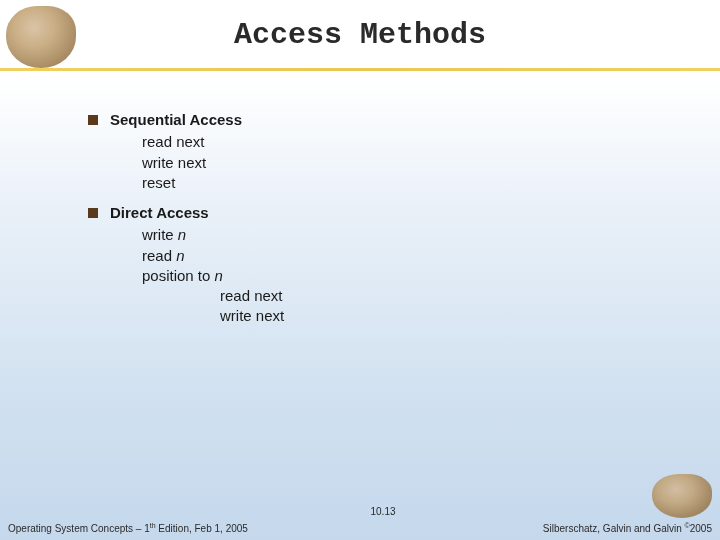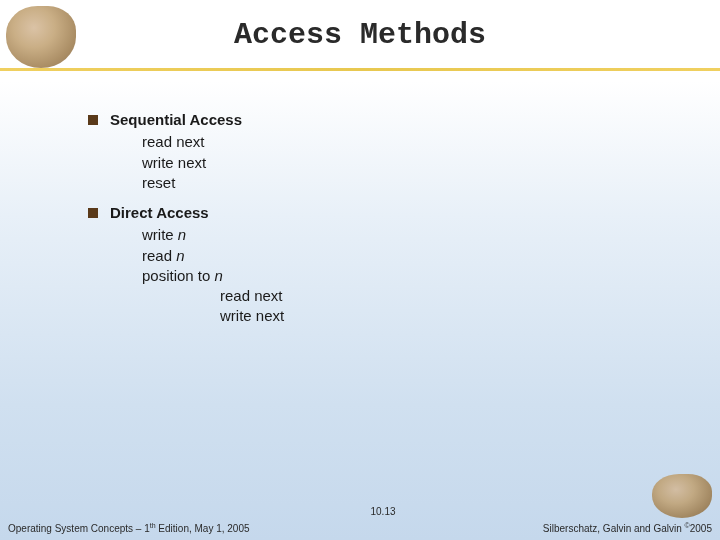--- a/index.html
+++ b/index.html
@@ -124,21 +124,21 @@
     <div class="indent1">position to <span class="italic">n</span></div>
     <div class="indent2">read next</div>
     <div class="indent2">write next</div>
 
   </div>
 
   <div class="logo-bottom"></div>
 
   <div class="footer">
     <div class="footer-left">
-      <span>Operating System Concepts – 1</span><span class="sup">th</span><span> Edition, May 1, 2005</span>
+      <span>Operating System Concepts – 1</span><span class="sup">th</span><span> Edition, Feb 1, 2005</span>
     </div>
     <div class="footer-center">10.13</div>
     <div class="footer-right">
       <span>Silberschatz, Galvin and Galvin </span><span class="sup">©</span><span>2005</span>
     </div>
   </div>
 
 </div>
 
 </body></html>

